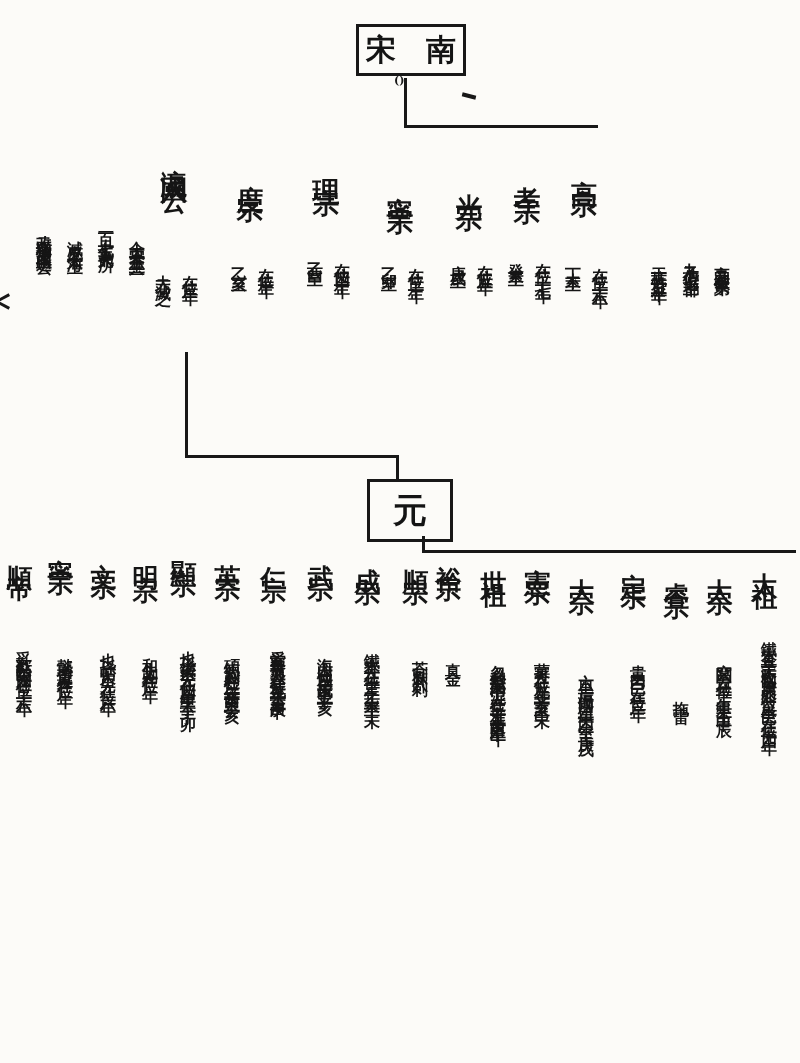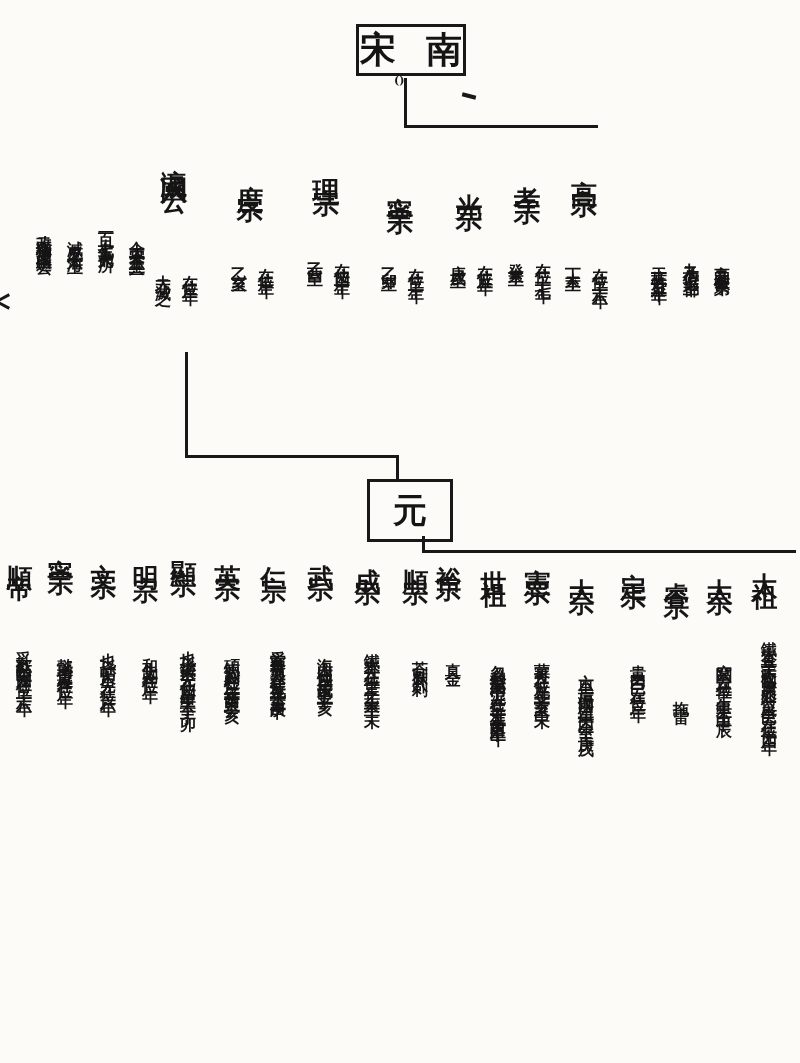--- a/index.html
+++ b/index.html
@@ -26,21 +26,21 @@
     font-weight:700;color:#141414;
   }
   .mark{position:absolute;color:#181818;font-weight:700;}
 </style>
 </head>
 <body>
 
 <div id="page">
 
   <div class="dyn-box" id="song-box" style="left:356px;top:24px;width:104px;height:46px;">
-    <span style="font-size:36px;letter-spacing:30px;margin-right:-30px;">宋南</span>
+    <span style="font-size:30px;letter-spacing:30px;margin-right:-30px;">宋南</span>
   </div>
 
   <div class="mark" style="left:394px;top:74px;font-size:11px;">()</div>
 
   <div class="line" style="left:404px;top:78px;width:3px;height:50px;"></div>
   <div class="line" style="left:404px;top:125px;width:194px;height:3px;"></div>
   <div class="line" style="left:462px;top:94px;width:14px;height:4px;transform:rotate(14deg);"></div>
 
   <div class="line" style="left:185px;top:352px;width:3px;height:106px;"></div>
   <div class="line" style="left:185px;top:455px;width:214px;height:3px;"></div>

